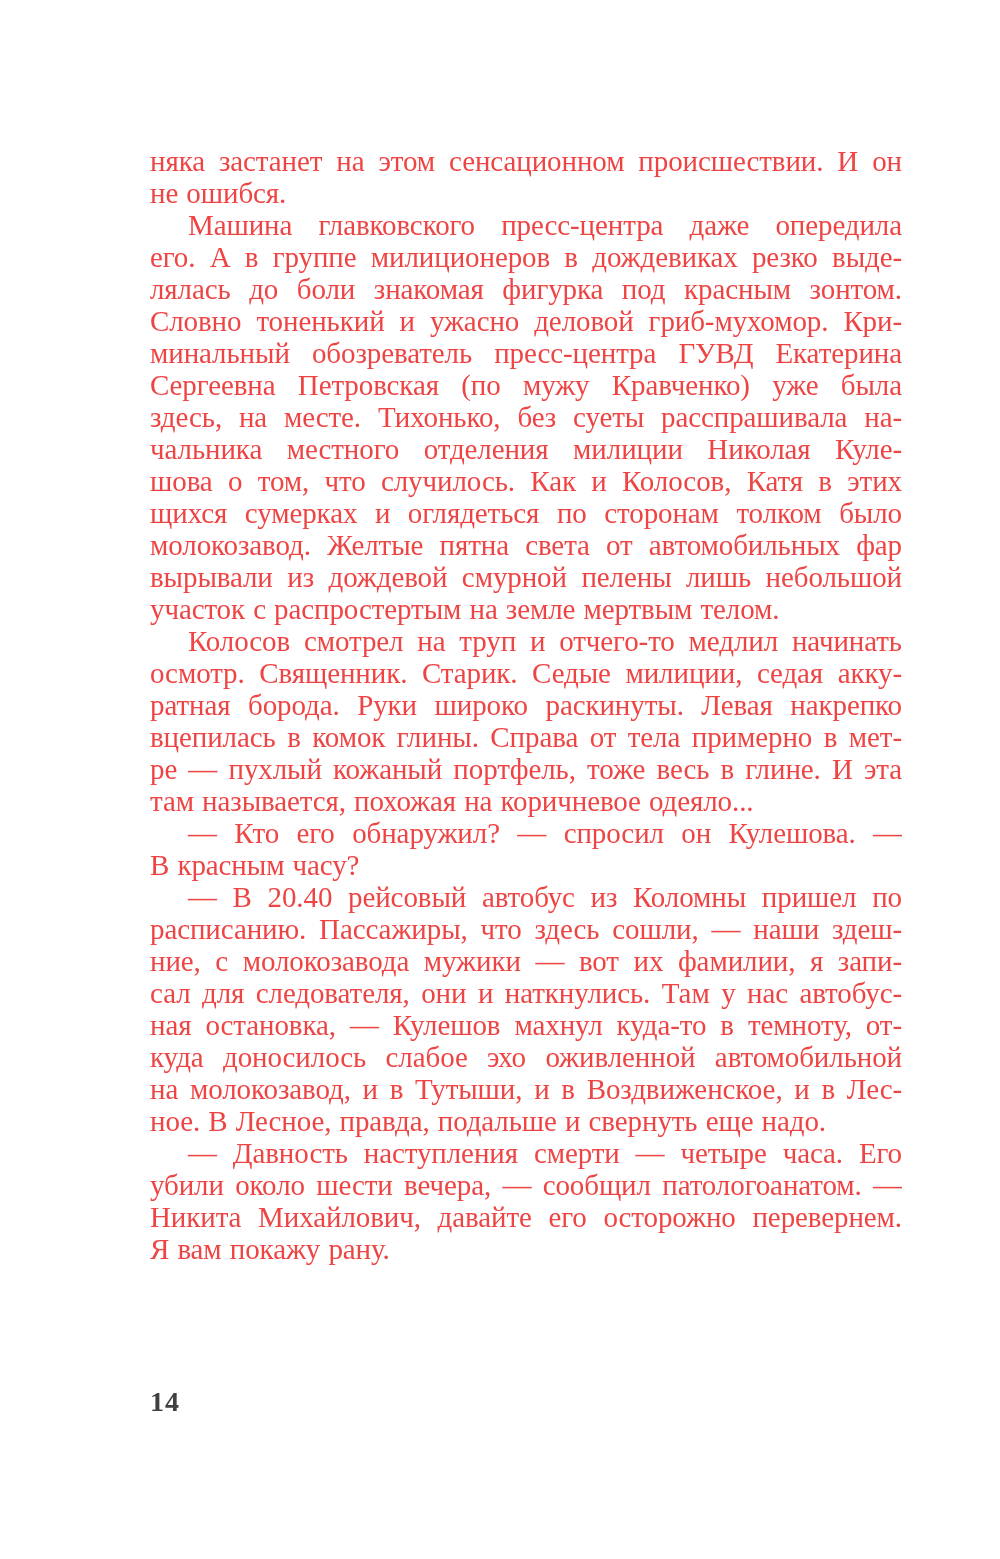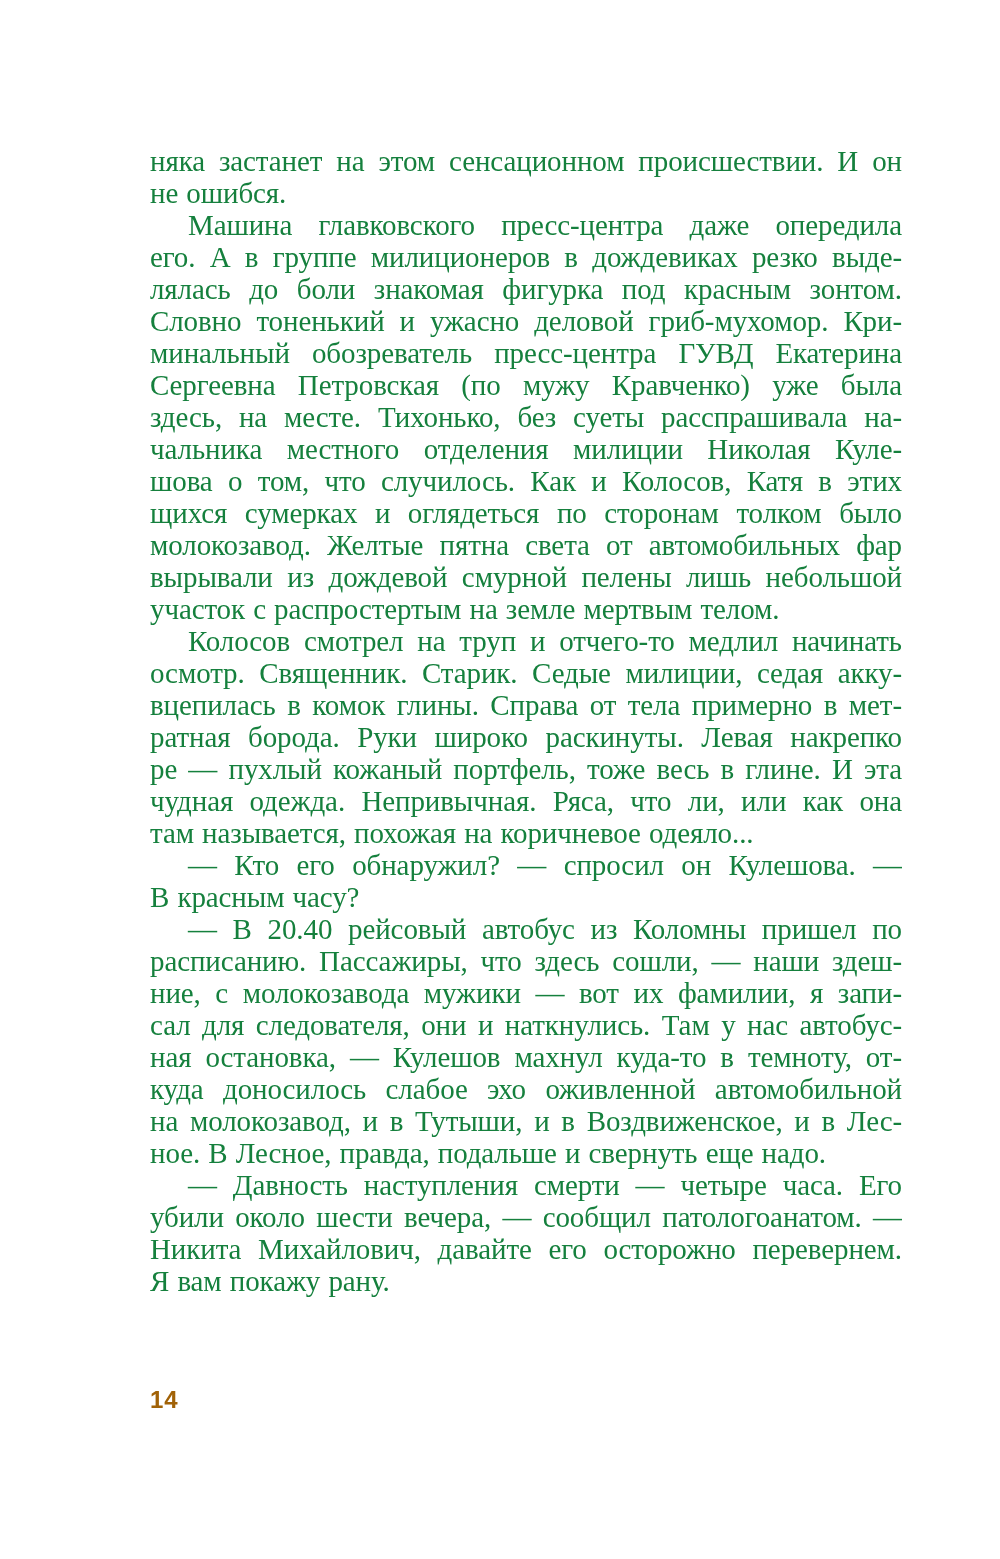--- a/index.html
+++ b/index.html
@@ -17,21 +17,21 @@
   .page {
     position: absolute;
     inset: 0;
     background: #ffffff;
   }
   .text-block {
     position: absolute;
     left: 150px;
     top: 145px;
     width: 752px;
-    color: #15803d;
+    color: #ef4444;
   }
   .line {
     font-size: 29px;
     line-height: 32px;
     height: 32px;
     overflow: hidden;
     text-align: justify;
     text-align-last: justify;
     letter-spacing: -0.1px;
     word-spacing: 1px;
@@ -40,24 +40,24 @@
     text-indent: 38px;
     font-family: Liberation Serif, serif;
   }
   .line.end {
     text-align-last: left;
   }
   .page-number {
     position: absolute;
     left: 150px;
     top: 1386px;
-    font-family: Liberation Sans, sans-serif;
+    font-family: Liberation Serif, serif;
     font-weight: 700;
-    font-size: 24px;
-    color: #a16207;
+    font-size: 28px;
+    color: #404040;
     letter-spacing: 1px;
   }
 </style>
 </head>
 <body>
 
 <main class="page">
   <section class="text-block">
       <div class="line">няка застанет на этом сенсационном происшествии. И он</div>
       <div class="line end">не ошибся.</div>
@@ -69,24 +69,23 @@
       <div class="line">Сергеевна Петровская (по мужу Кравченко) уже была</div>
       <div class="line">здесь, на месте. Тихонько, без суеты расспрашивала на-</div>
       <div class="line">чальника местного отделения милиции Николая Куле-</div>
       <div class="line">шова о том, что случилось. Как и Колосов, Катя в этих</div>
       <div class="line">щихся сумерках и оглядеться по сторонам толком было</div>
       <div class="line">молокозавод. Желтые пятна света от автомобильных фар</div>
       <div class="line">вырывали из дождевой смурной пелены лишь небольшой</div>
       <div class="line end">участок с распростертым на земле мертвым телом.</div>
       <div class="line indent">Колосов смотрел на труп и отчего-то медлил начинать</div>
       <div class="line">осмотр. Священник. Старик. Седые милиции, седая акку-</div>
+      <div class="line">ратная борода. Руки широко раскинуты. Левая накрепко</div>
       <div class="line">вцепилась в комок глины. Справа от тела примерно в мет-</div>
-      <div class="line">ратная борода. Руки широко раскинуты. Левая накрепко</div>
       <div class="line">ре — пухлый кожаный портфель, тоже весь в глине. И эта</div>
-      <div class="line">чудная одежда. Непривычная. Ряса, что ли, или как она</div>
       <div class="line end">там называется, похожая на коричневое одеяло...</div>
       <div class="line indent">— Кто его обнаружил? — спросил он Кулешова. —</div>
       <div class="line end">В красным часу?</div>
       <div class="line indent">— В 20.40 рейсовый автобус из Коломны пришел по</div>
       <div class="line">расписанию. Пассажиры, что здесь сошли, — наши здеш-</div>
       <div class="line">ние, с молокозавода мужики — вот их фамилии, я запи-</div>
       <div class="line">сал для следователя, они и наткнулись. Там у нас автобус-</div>
       <div class="line">ная остановка, — Кулешов махнул куда-то в темноту, от-</div>
       <div class="line">куда доносилось слабое эхо оживленной автомобильной</div>
       <div class="line">на молокозавод, и в Тутыши, и в Воздвиженское, и в Лес-</div>

